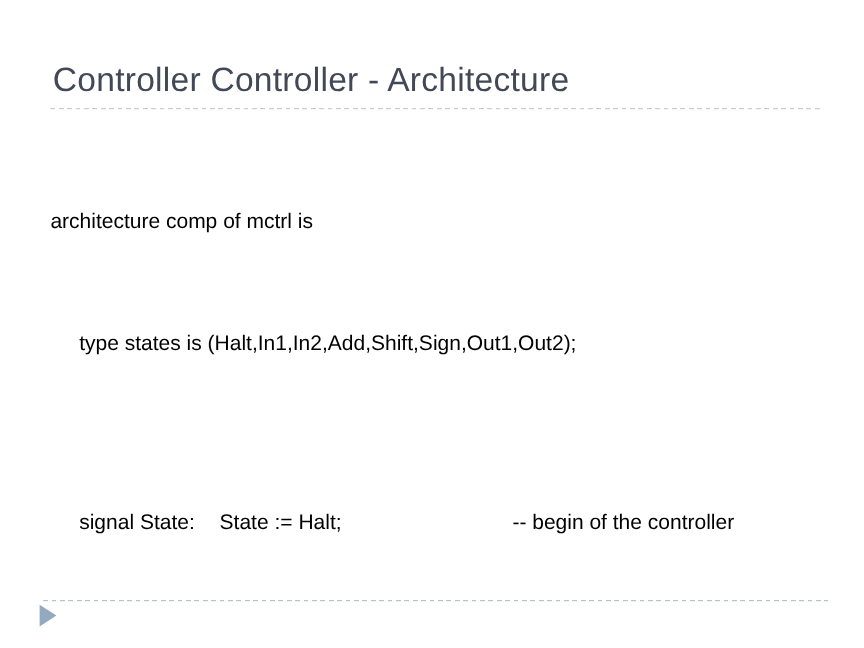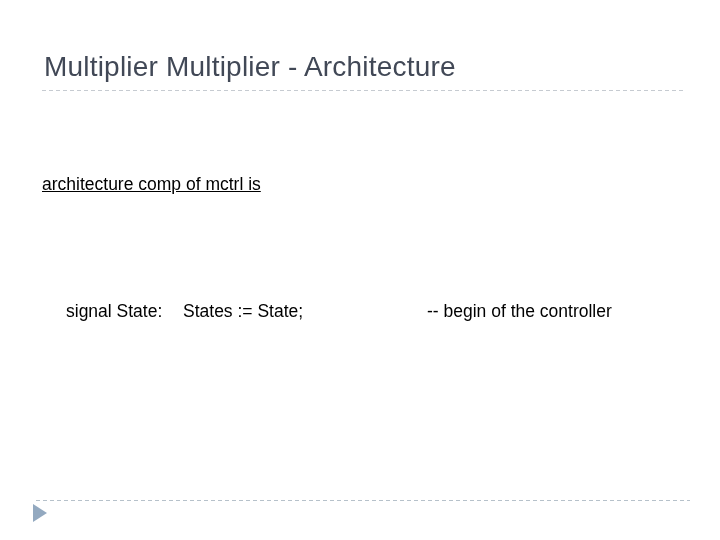--- a/index.html
+++ b/index.html
@@ -37,23 +37,23 @@
   .code {
     position: absolute;
     left: 42px;
     top: 96px;
     width: 660px;
     font-size: 17.5px;
     line-height: 25.4px;
     color: #000000;
     white-space: pre;
   }
-  .ln { height: 25.4px; text-decoration: underline; }
+  .ln { height: 25.4px; }
   .ind { padding-left: 24px; }
-  .seg { display: inline-block; vertical-align: top; white-space: pre; }
+  .seg { display: inline-block; vertical-align: top; white-space: pre; margin-top: 48px; }
   .sig-name  { width: 117px; }
   .sig-init  { width: 244px; }
   .footer-divider {
     position: absolute;
     left: 36px;
     top: 500px;
     width: 654px;
     height: 1px;
     background: repeating-linear-gradient(90deg, #b6c1ca 0px, #b6c1ca 4px, transparent 4px, transparent 7px);
   }
@@ -66,30 +66,31 @@
     border-left: 14px solid #93a9c0;
     border-top: 9px solid transparent;
     border-bottom: 9px solid transparent;
   }
 </style>
 </head>
 <body>
 
 <div class="slide">
 
-  <h1 class="slide-title">Multiplier Multiplier - Architecture</h1>
+  <h1 class="slide-title">Controller Controller - Architecture</h1>
 
   <div class="title-divider"></div>
 
   <div class="code">
 
     <div class="ln">architecture comp of mctrl is</div>
 
+    <div class="ln ind">type states is (Halt,In1,In2,Add,Shift,Sign,Out1,Out2);</div>
 
-    <div class="ln ind"><span class="seg sig-name">signal State:</span><span class="seg sig-init">States := State;</span><span class="seg">-- begin of the controller</span></div>
+    <div class="ln ind"><span class="seg sig-name">signal State:</span><span class="seg sig-init">State := Halt;</span><span class="seg">-- begin of the controller</span></div>
 
 
     
 
     
 
     
 
     
 

